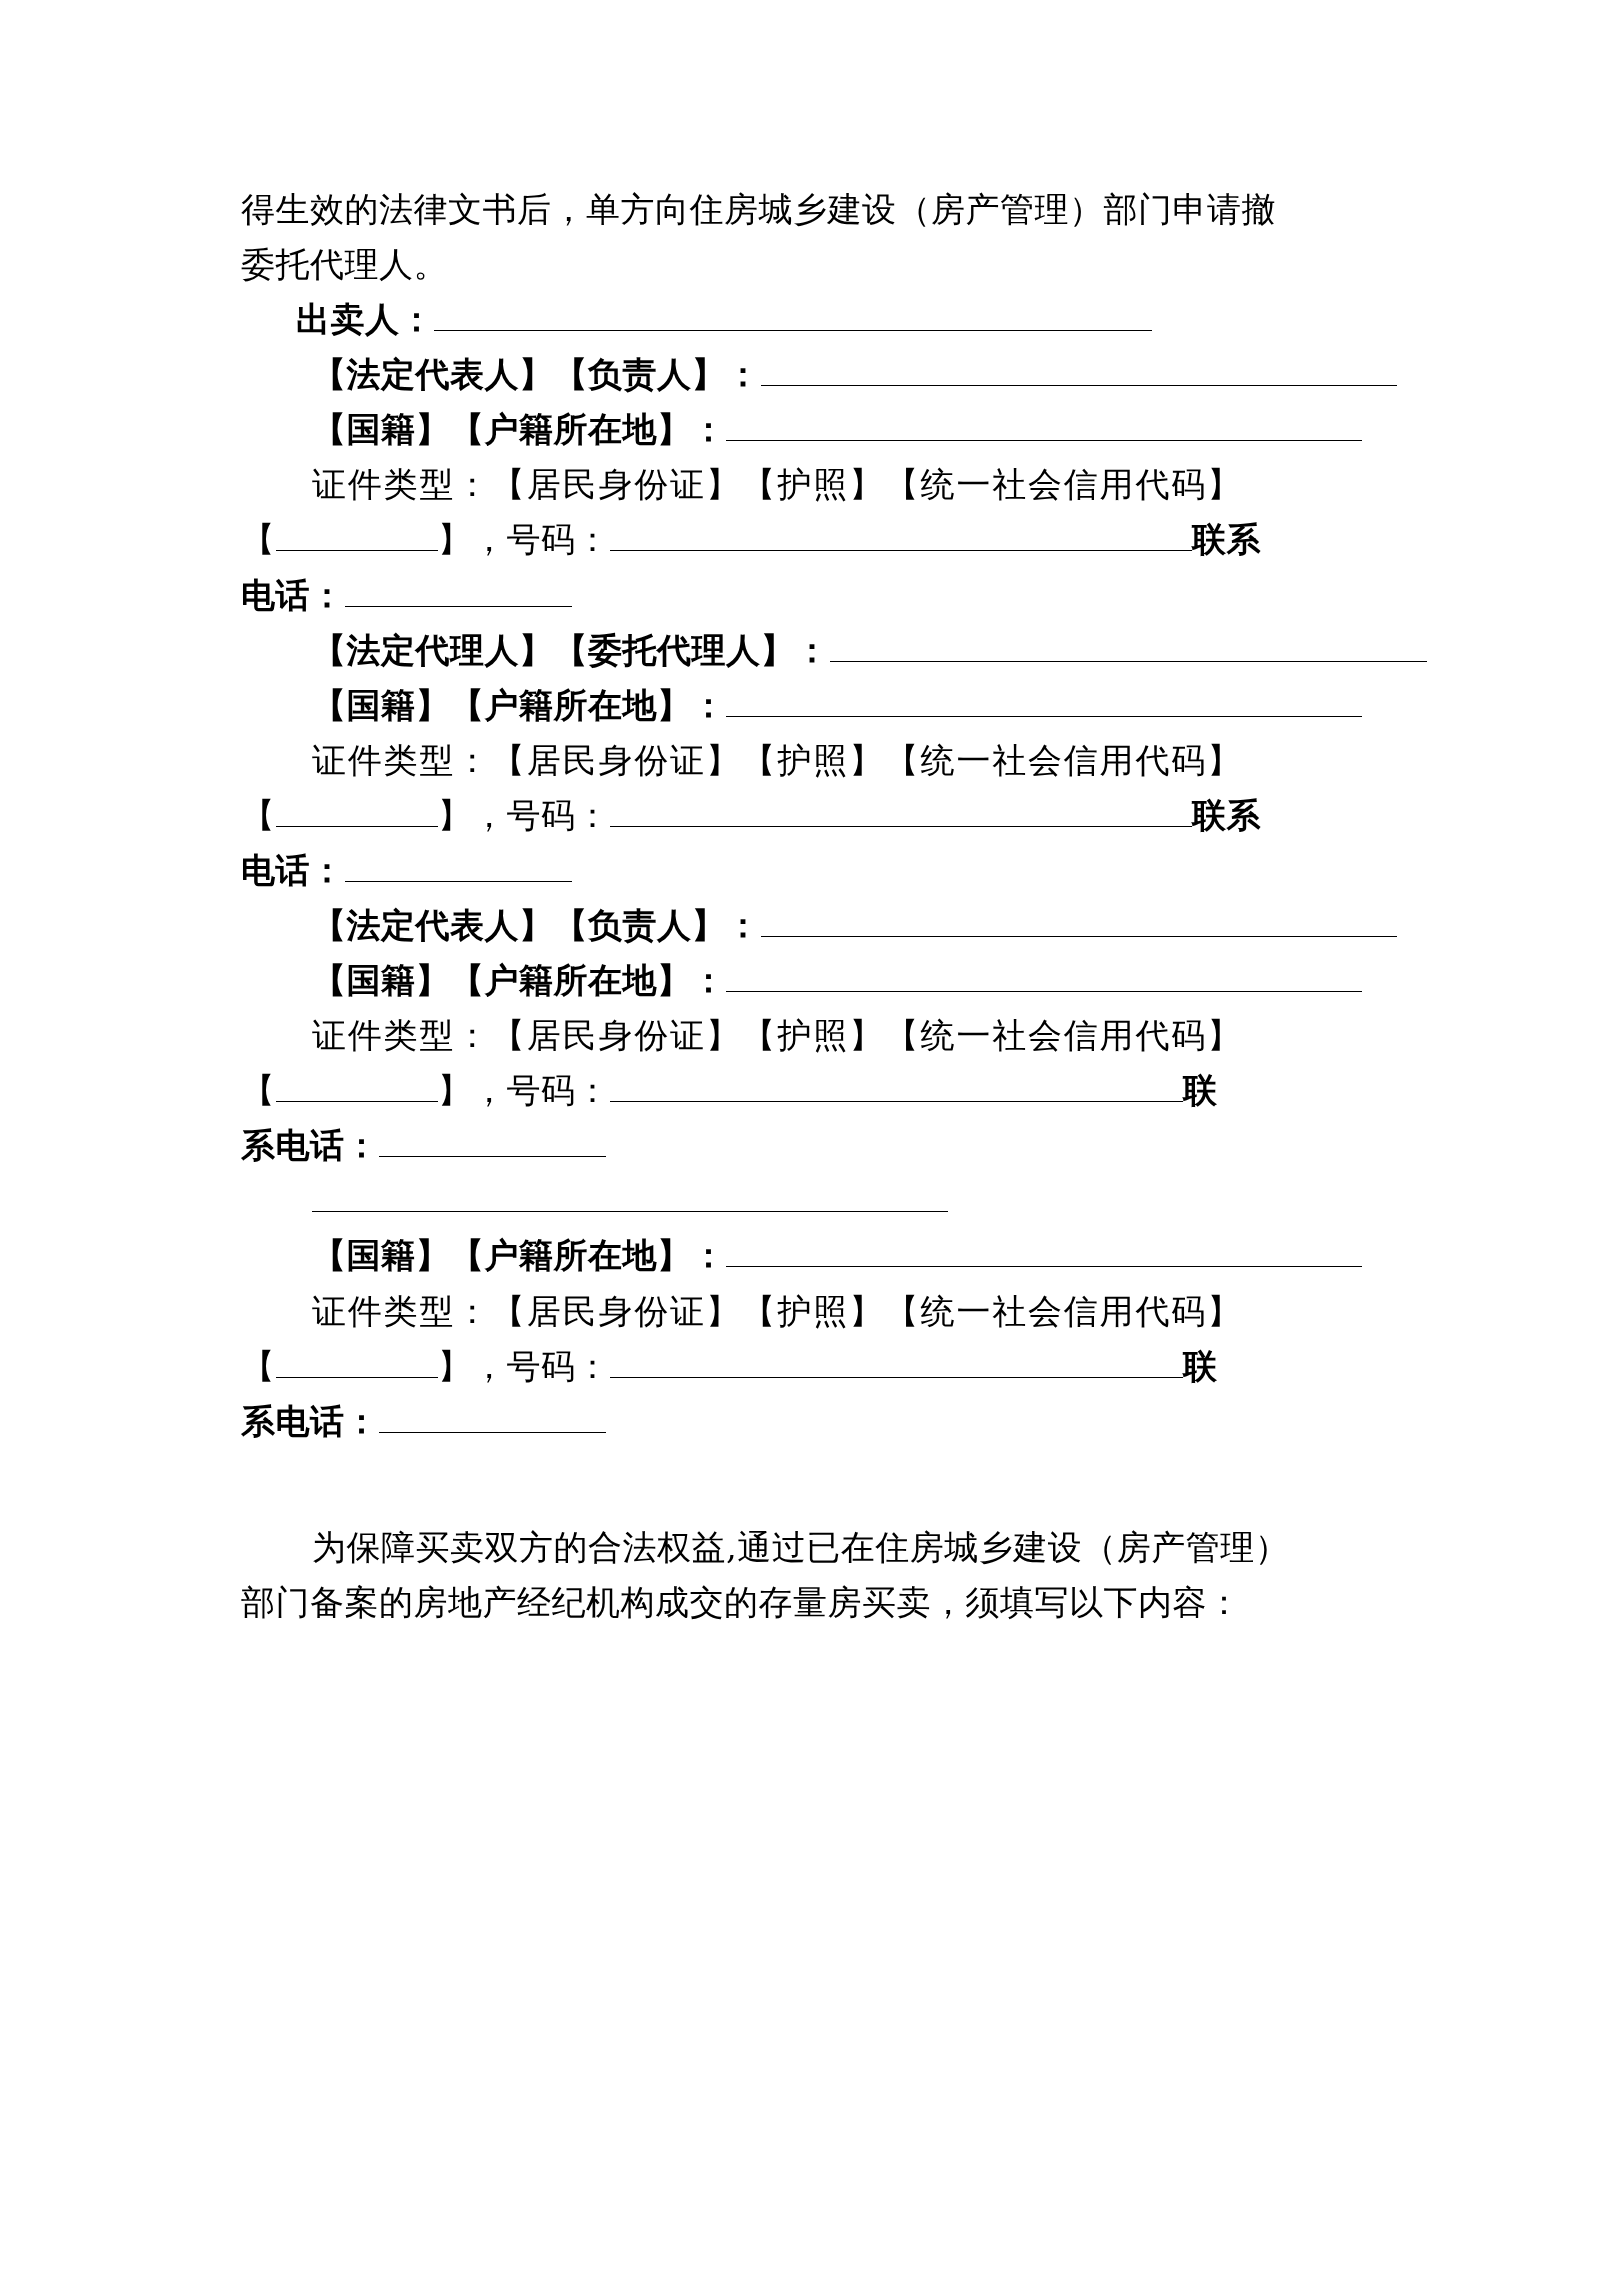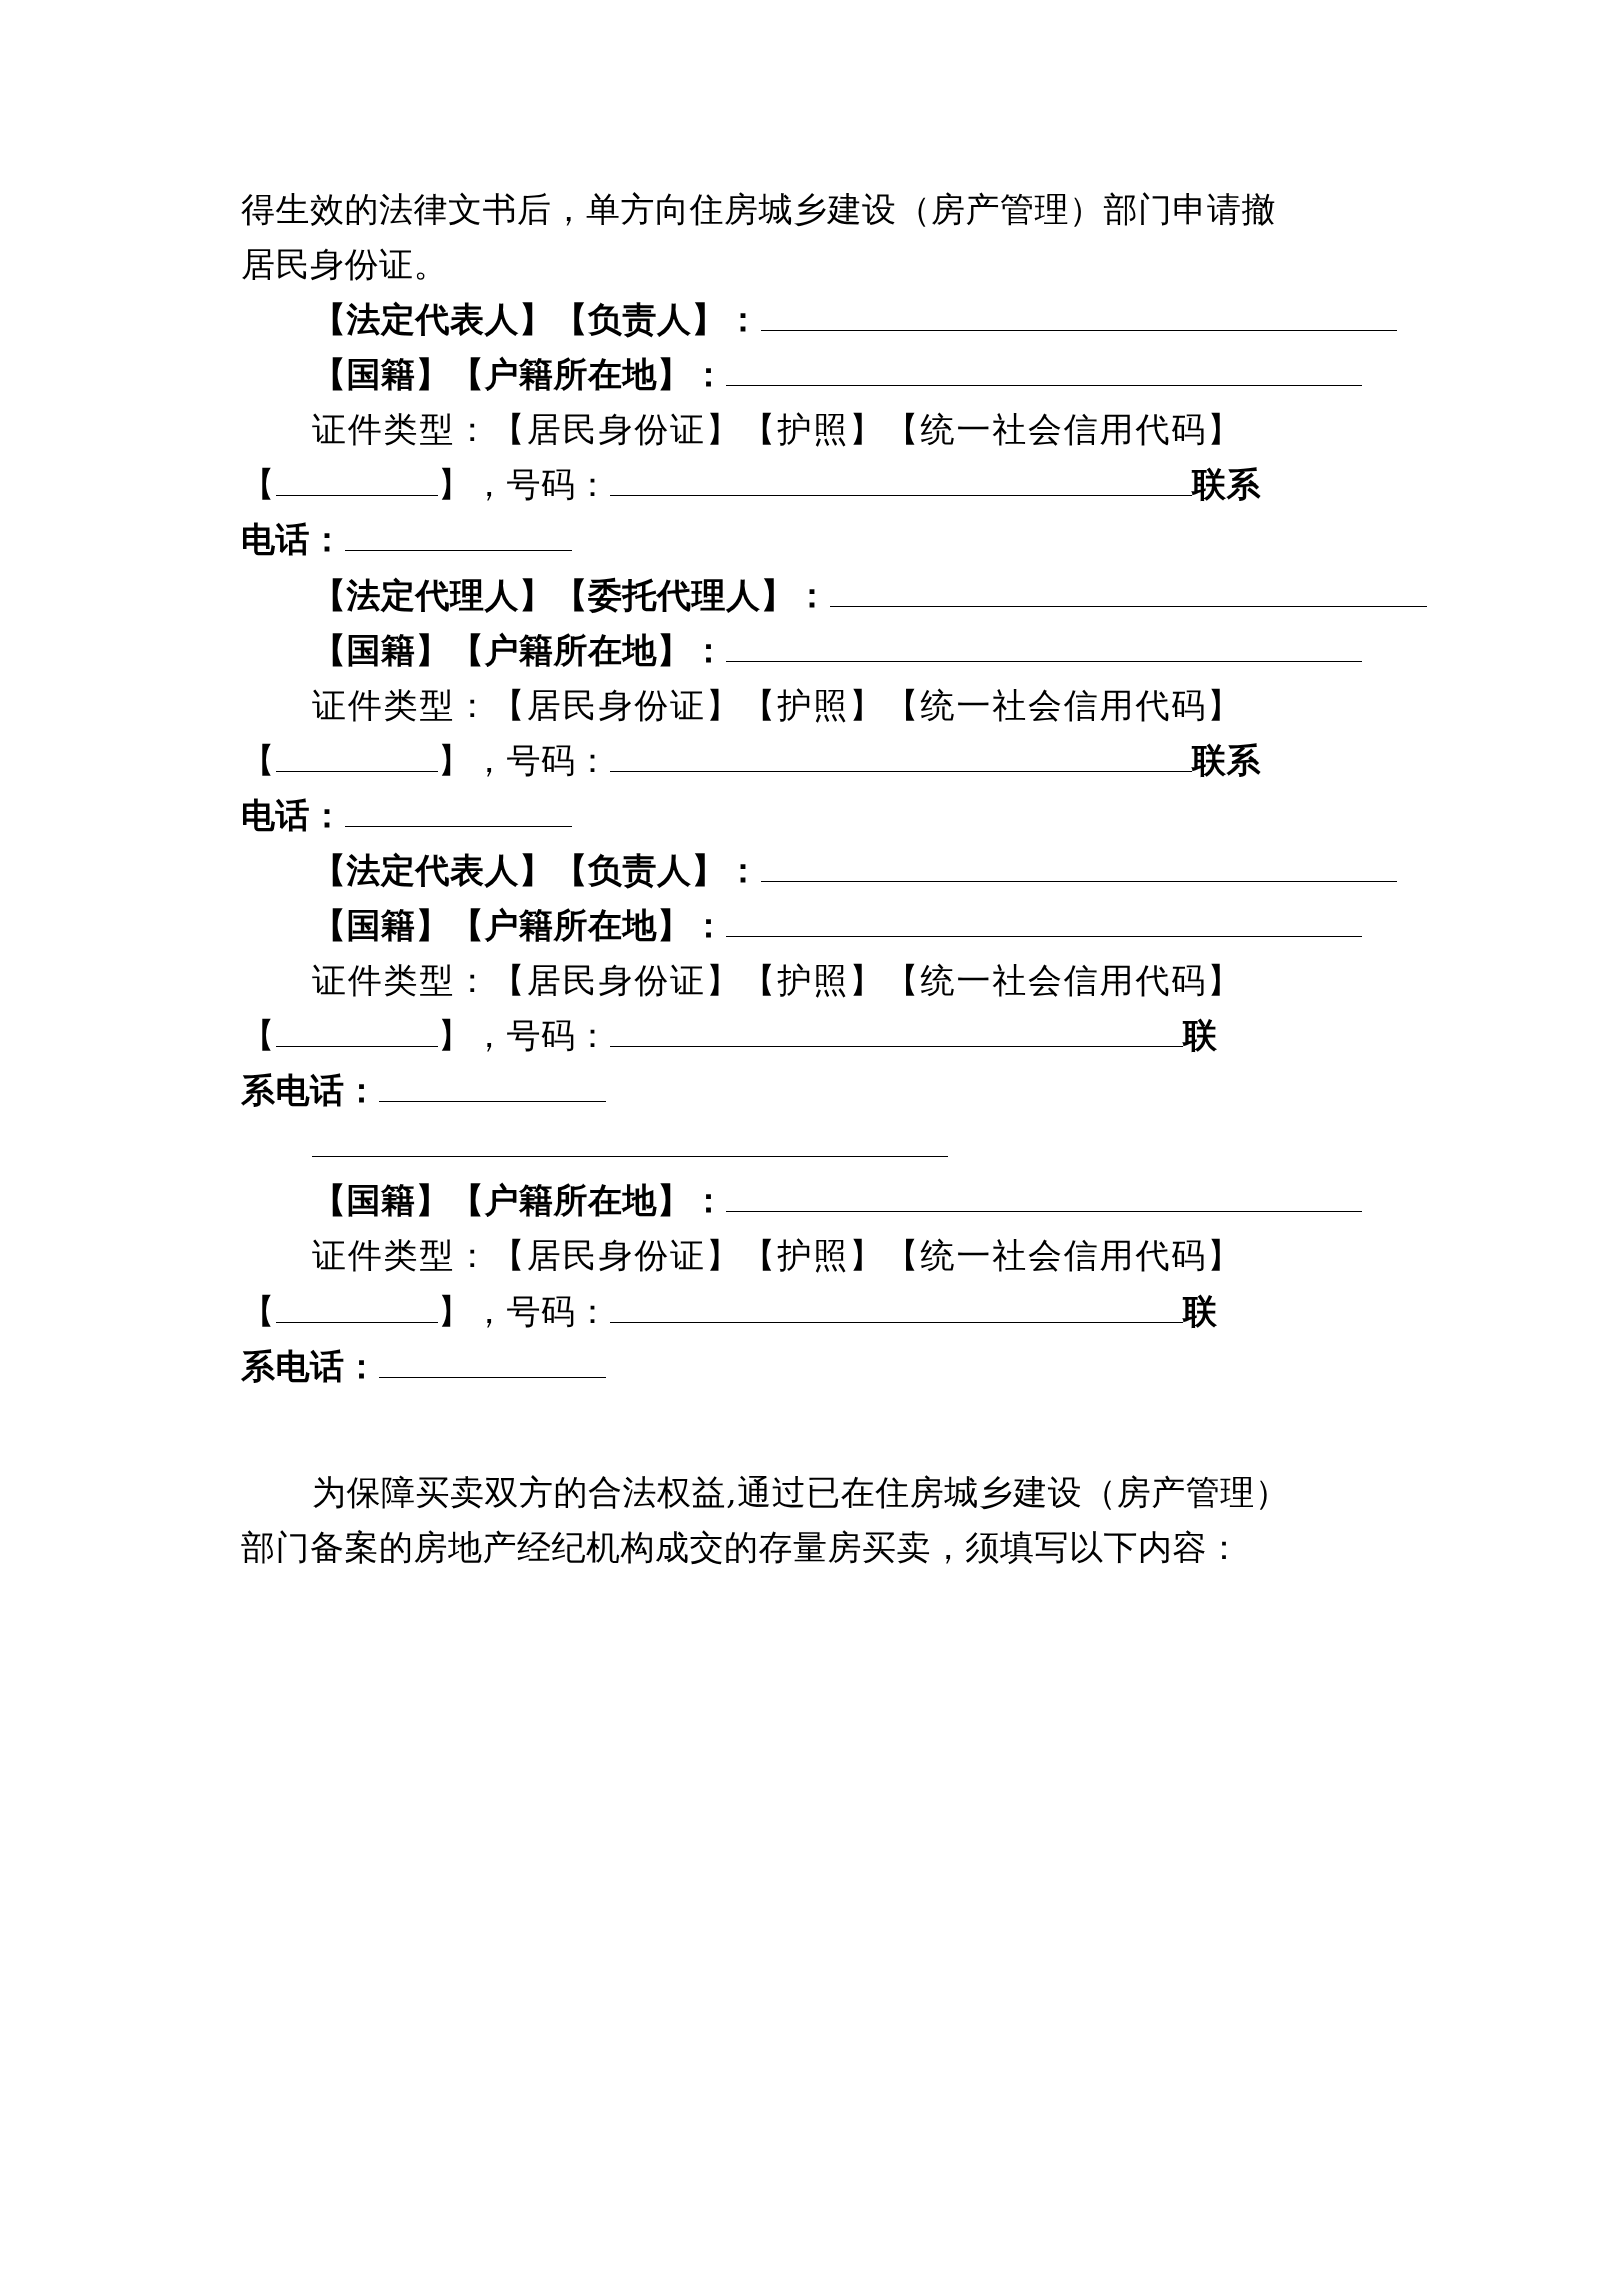--- a/index.html
+++ b/index.html
@@ -81,24 +81,27 @@
   .idtype { letter-spacing: 1.8px; }
 </style>
 </head>
 <body>
 
 <div class="page">
   <div class="doc">
 
     <div class="flow">
       <div class="wrapline">得生效的法律文书后，单方向住房城乡建设（房产管理）部门申请撤</div>
-      <div class="wrapline">居民身份证。</div>
+      <div class="wrapline">委托代理人。</div>
     </div>
 
 
+    <div class="line pad-a">
+      <span class="bold">出卖人：</span><span class="ul u-seller"></span>
+    </div>
 
     <div class="line pad-b">
       <span class="bold">【法定代表人】【负责人】：</span><span class="ul u-mid"></span>
     </div>
 
     <div class="line pad-b">
       <span class="bold">【国籍】【户籍所在地】：</span><span class="ul u-mid"></span>
     </div>
 
     <div class="line pad-c idtype">

